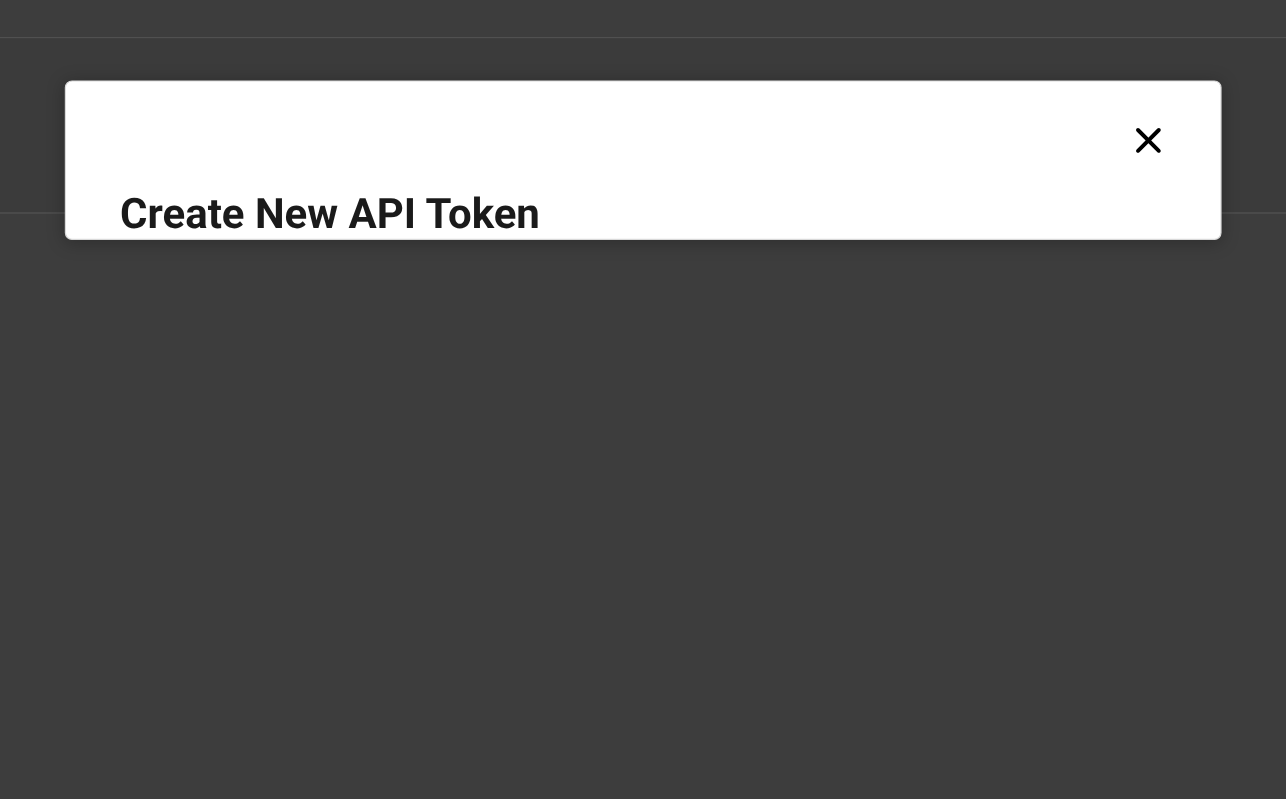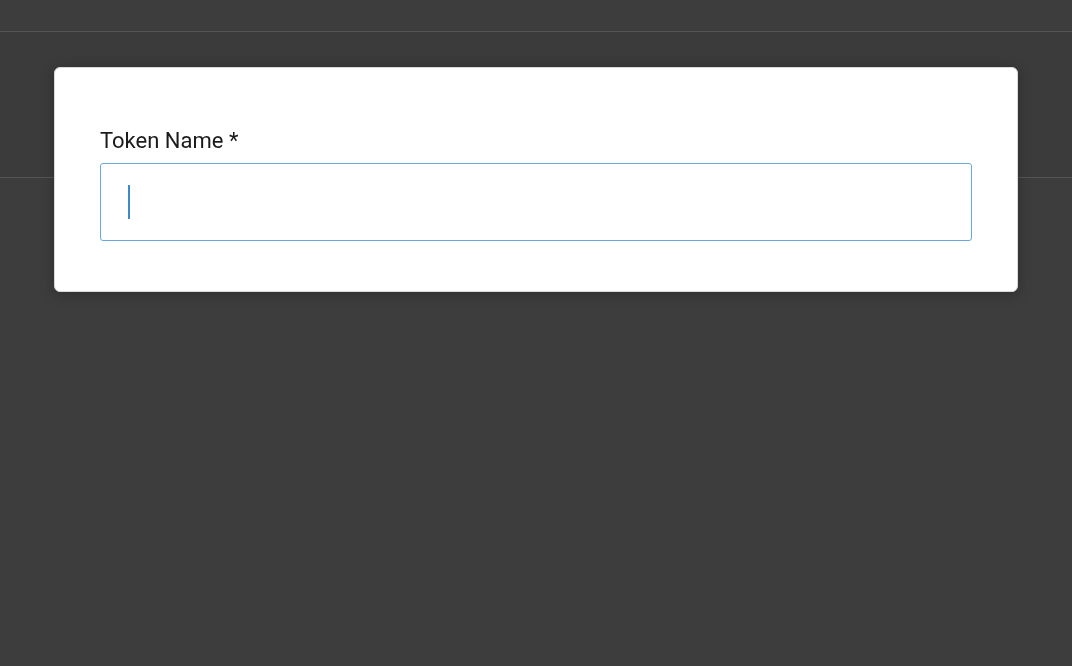--- a/index.html
+++ b/index.html
@@ -128,22 +128,26 @@
       display: inline-flex;
     }
   </style>
 </head>
 <body>
 
 <div class="top-bar"></div>
 <div class="middle-band"></div>
 
 <div class="modal">
+  <div class="modal-header">
+    <button class="close-btn">
+      <span>
+        <svg viewBox="0 0 24 24" fill="none" stroke="#000000" stroke-width="3" stroke-linecap="round">
+          <line x1="4" y1="4" x2="20" y2="20"></line>
+          <line x1="20" y1="4" x2="4" y2="20"></line>
+        </svg>
+      </span>
+    </button>
+    <h1 class="modal-title">Create New API Token</h1>
+  </div>
 
-  <div class="modal-body">
-    <label class="form-label">Token Name *</label>
-    <div class="input-wrapper">
-      <input type="text" class="text-input" value="" style="">
-      <div class="caret"></div>
-    </div>
-  </div>
 
 </div>
 
 </body></html>

